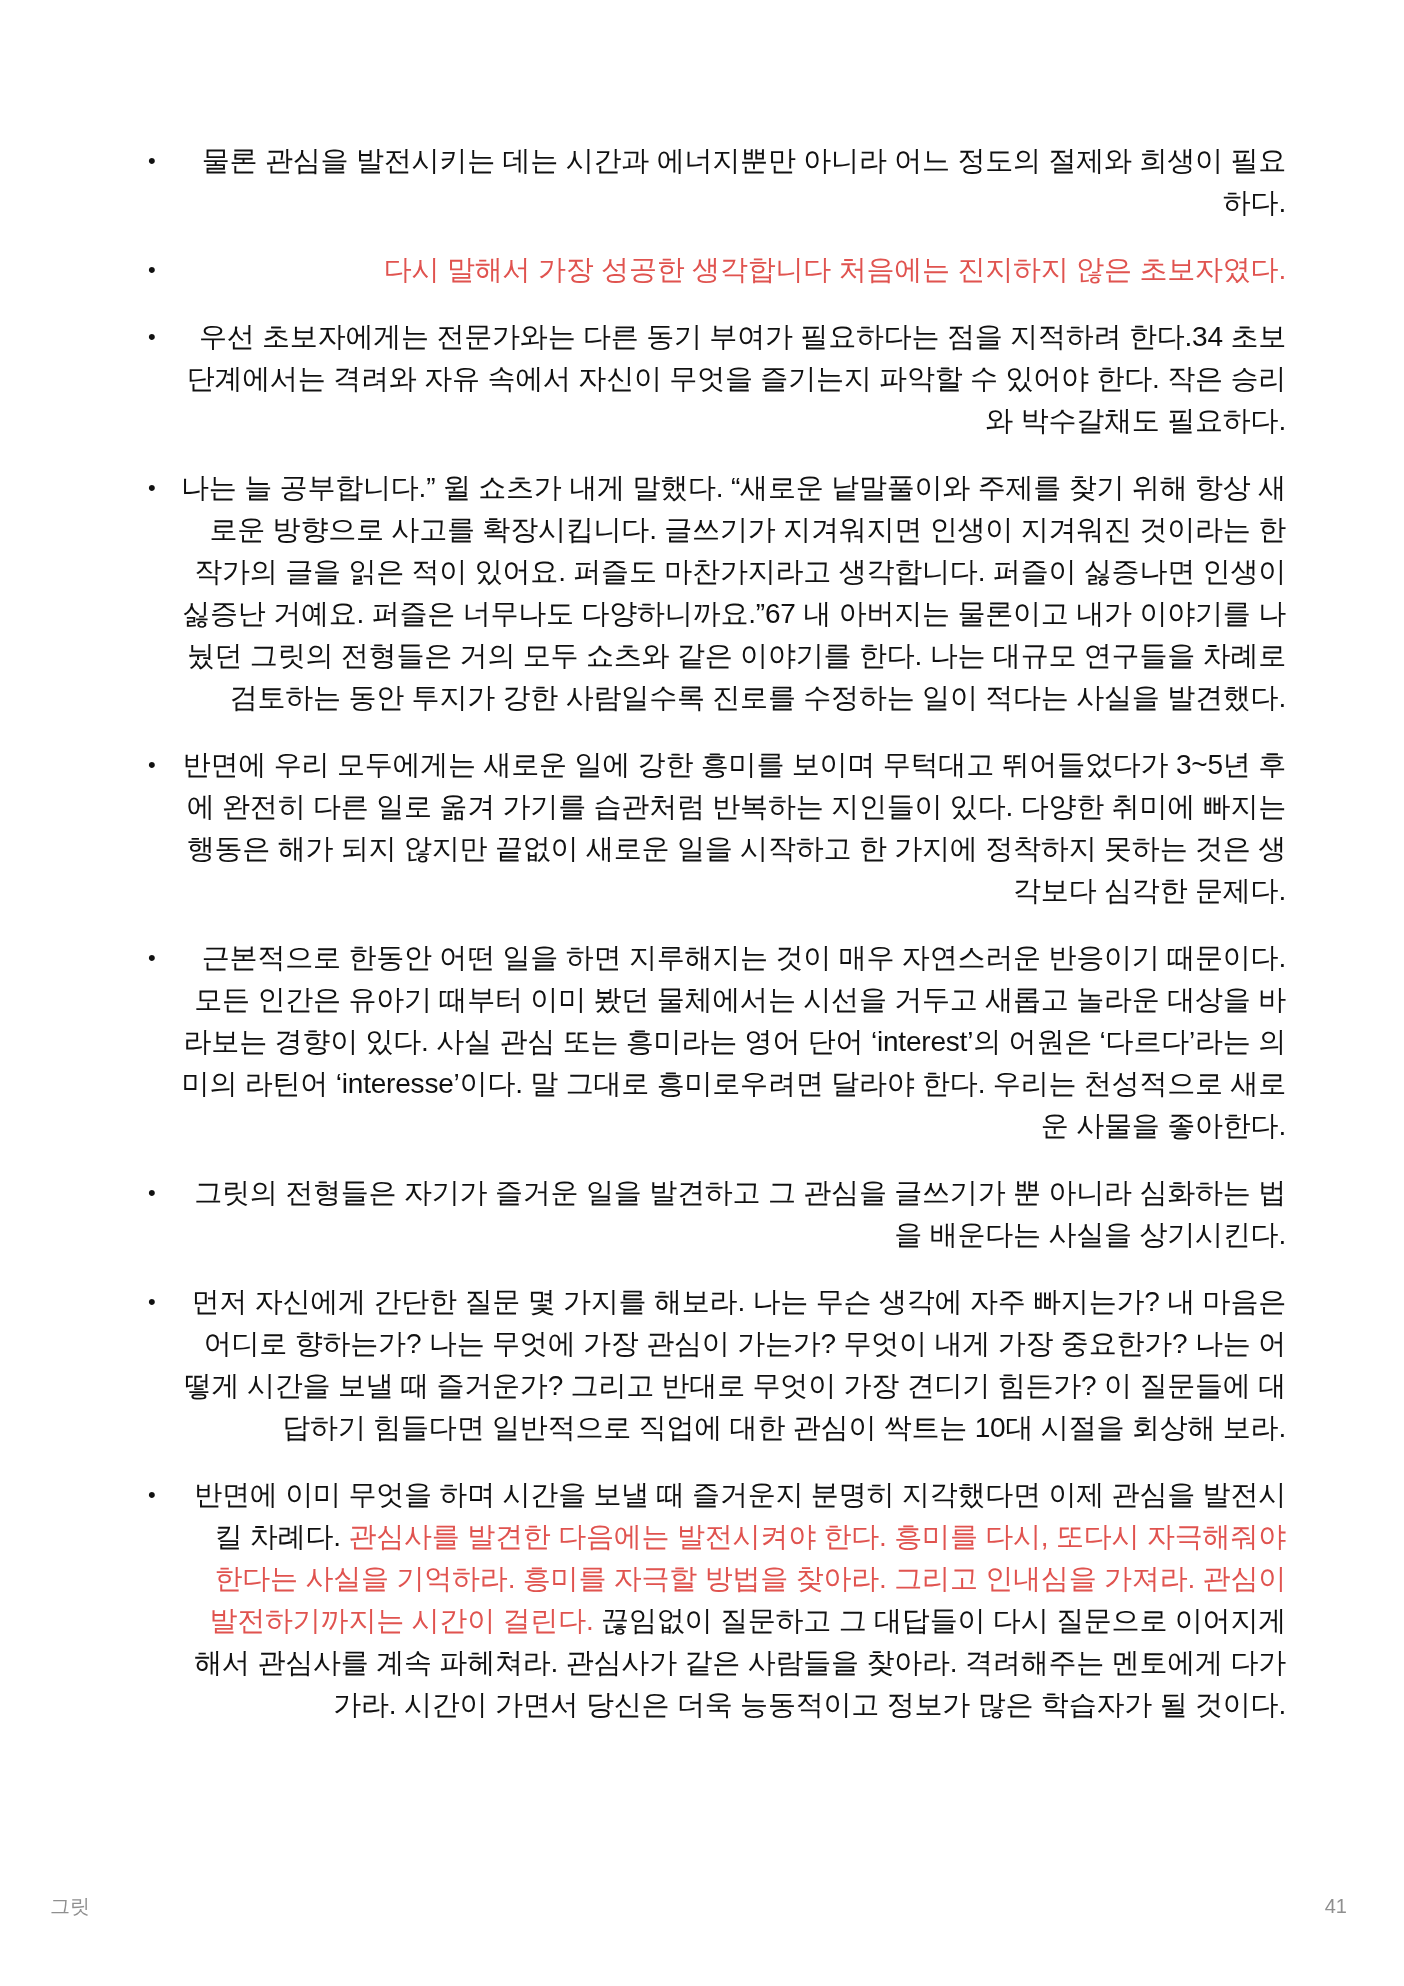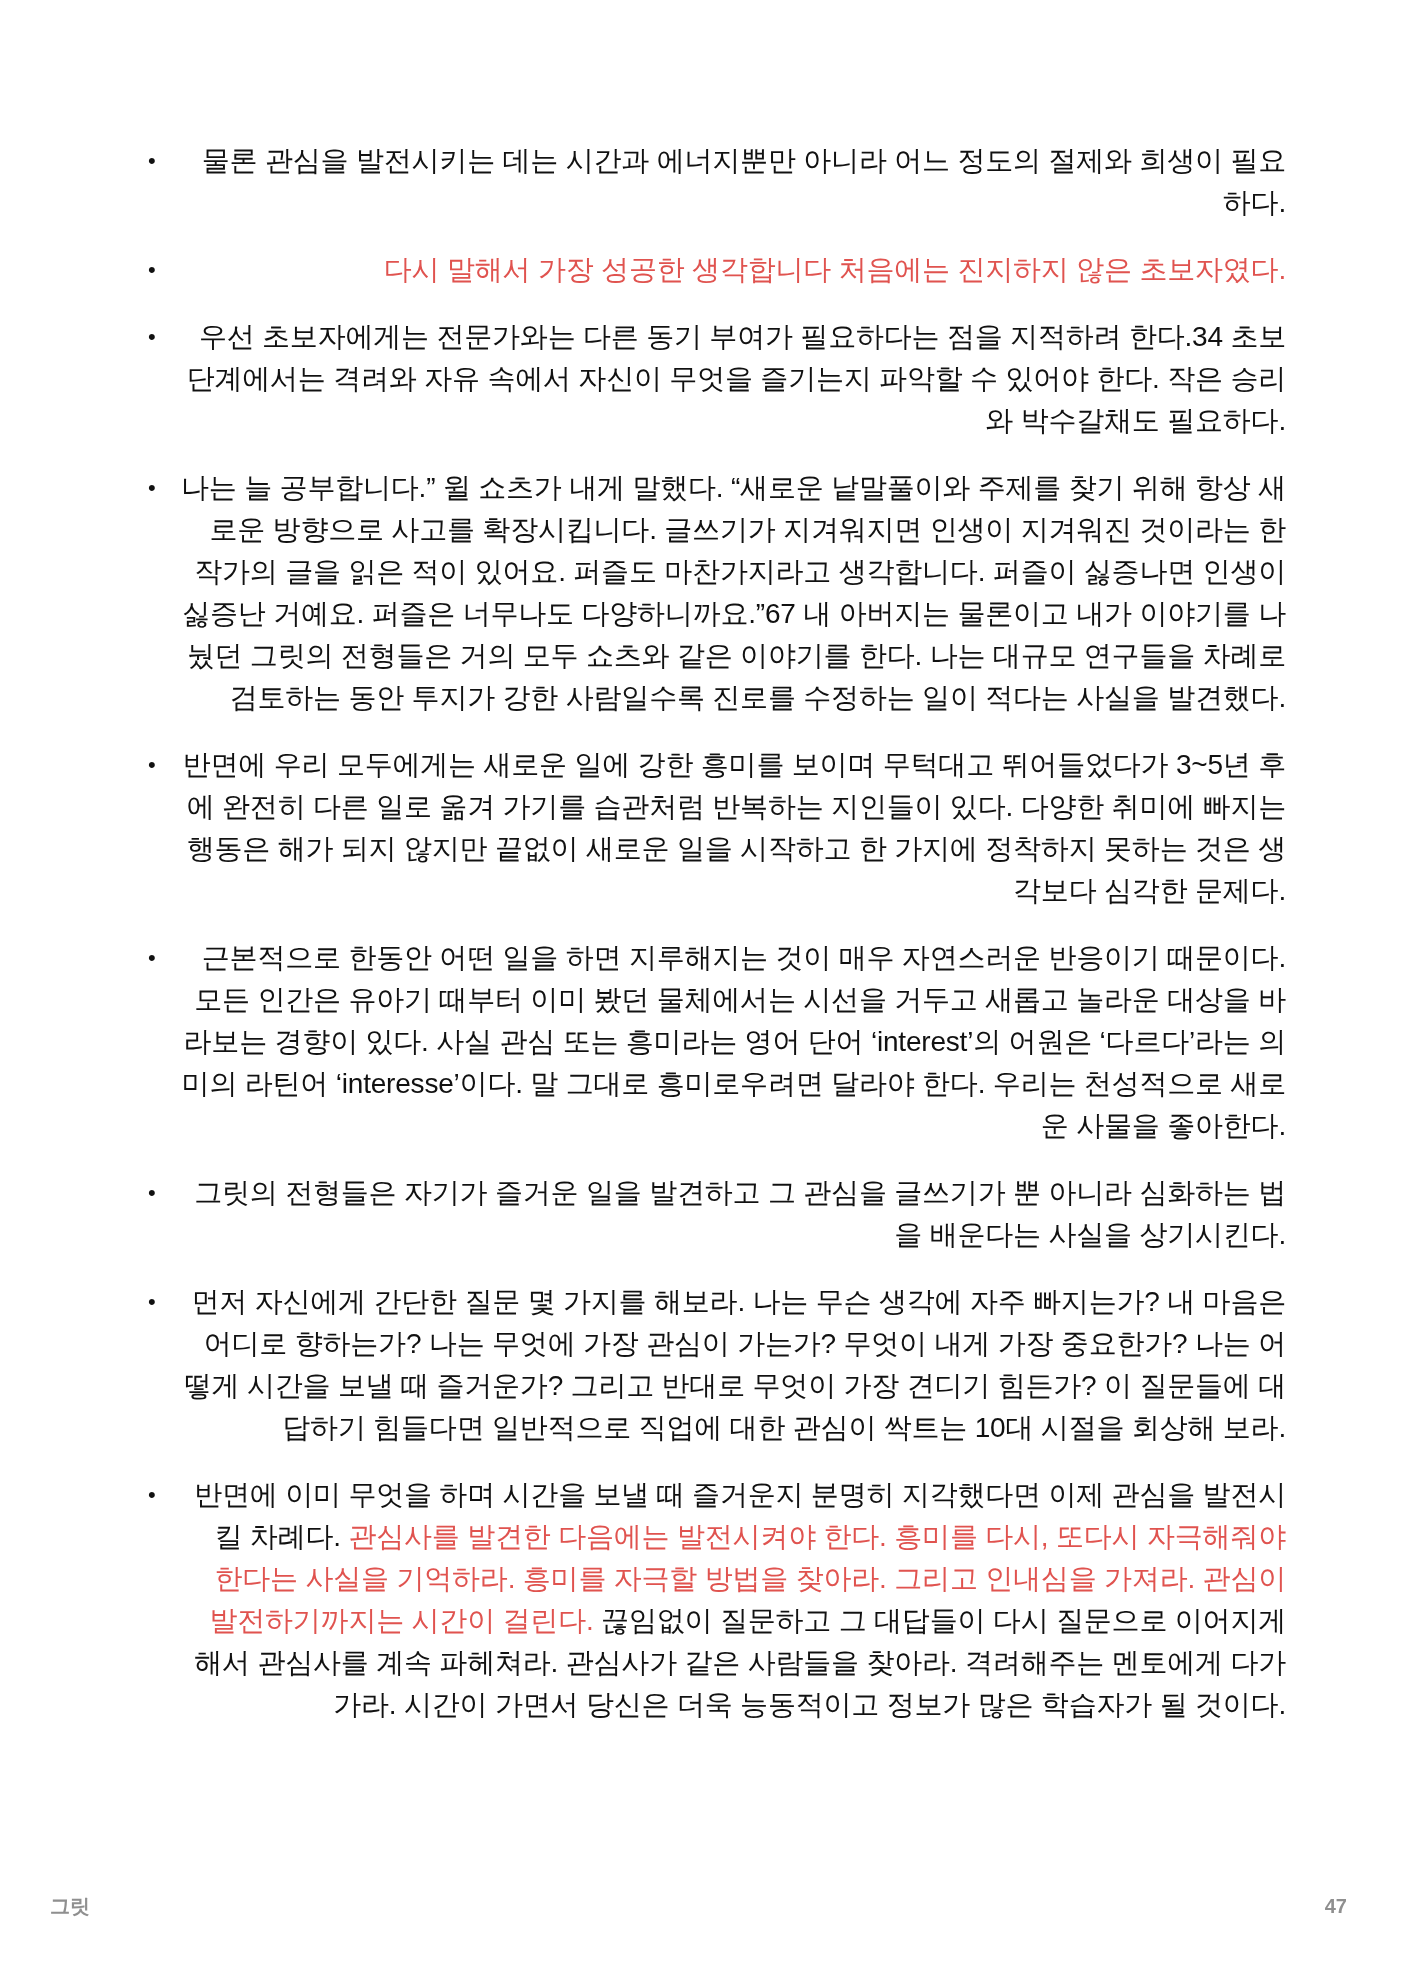--- a/index.html
+++ b/index.html
@@ -54,21 +54,20 @@
   .seg.em { color: var(--emphasis-color); }
   .footer {
     position: absolute;
     left: 0;
     right: 0;
     bottom: 66px;
     height: 28px;
     font-size: 20px;
     line-height: 28px;
     color: var(--footer-color);
-    font-weight: bold;
   }
   .footer-book-title {
     position: absolute;
     left: 50px;
     bottom: 0;
   }
   .footer-page-number {
     position: absolute;
     right: 57px;
     bottom: 0;
@@ -124,15 +123,15 @@
       <li class="bullet-item">
         <span class="bullet-marker">•</span>
         <span class="bullet-text"><span class="seg">반면에 이미 무엇을 하며 시간을 보낼 때 즐거운지 분명히 지각했다면 이제 관심을 발전시킬 차례다. </span><span class="seg em">관심사를 발견한 다음에는 발전시켜야 한다. 흥미를 다시, 또다시 자극해줘야 한다는 사실을 기억하라. 흥미를 자극할 방법을 찾아라. 그리고 인내심을 가져라. 관심이 발전하기까지는 시간이 걸린다. </span><span class="seg">끊임없이 질문하고 그 대답들이 다시 질문으로 이어지게 해서 관심사를 계속 파헤쳐라. 관심사가 같은 사람들을 찾아라. 격려해주는 멘토에게 다가가라. 시간이 가면서 당신은 더욱 능동적이고 정보가 많은 학습자가 될 것이다.</span></span>
       </li>
 
     </ul>
   </div>
 
   <div class="footer">
     <span class="footer-book-title">그릿</span>
-    <span class="footer-page-number">47</span>
+    <span class="footer-page-number">41</span>
   </div>
 </div>
 
 </body></html>

